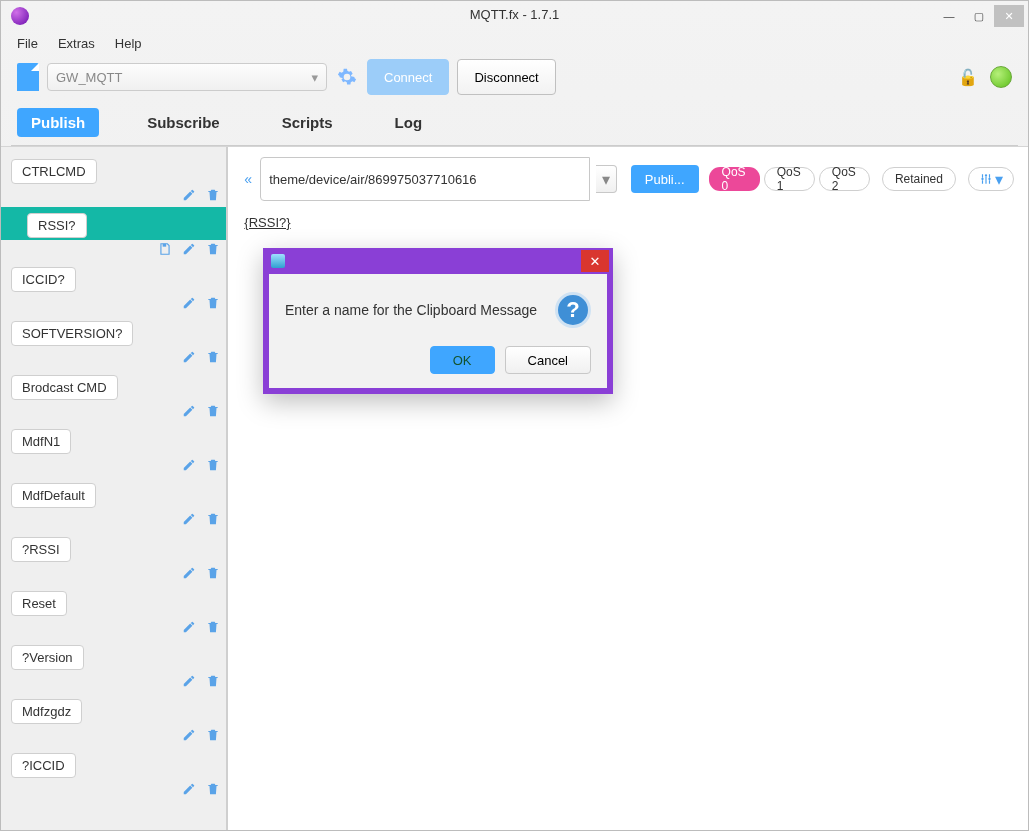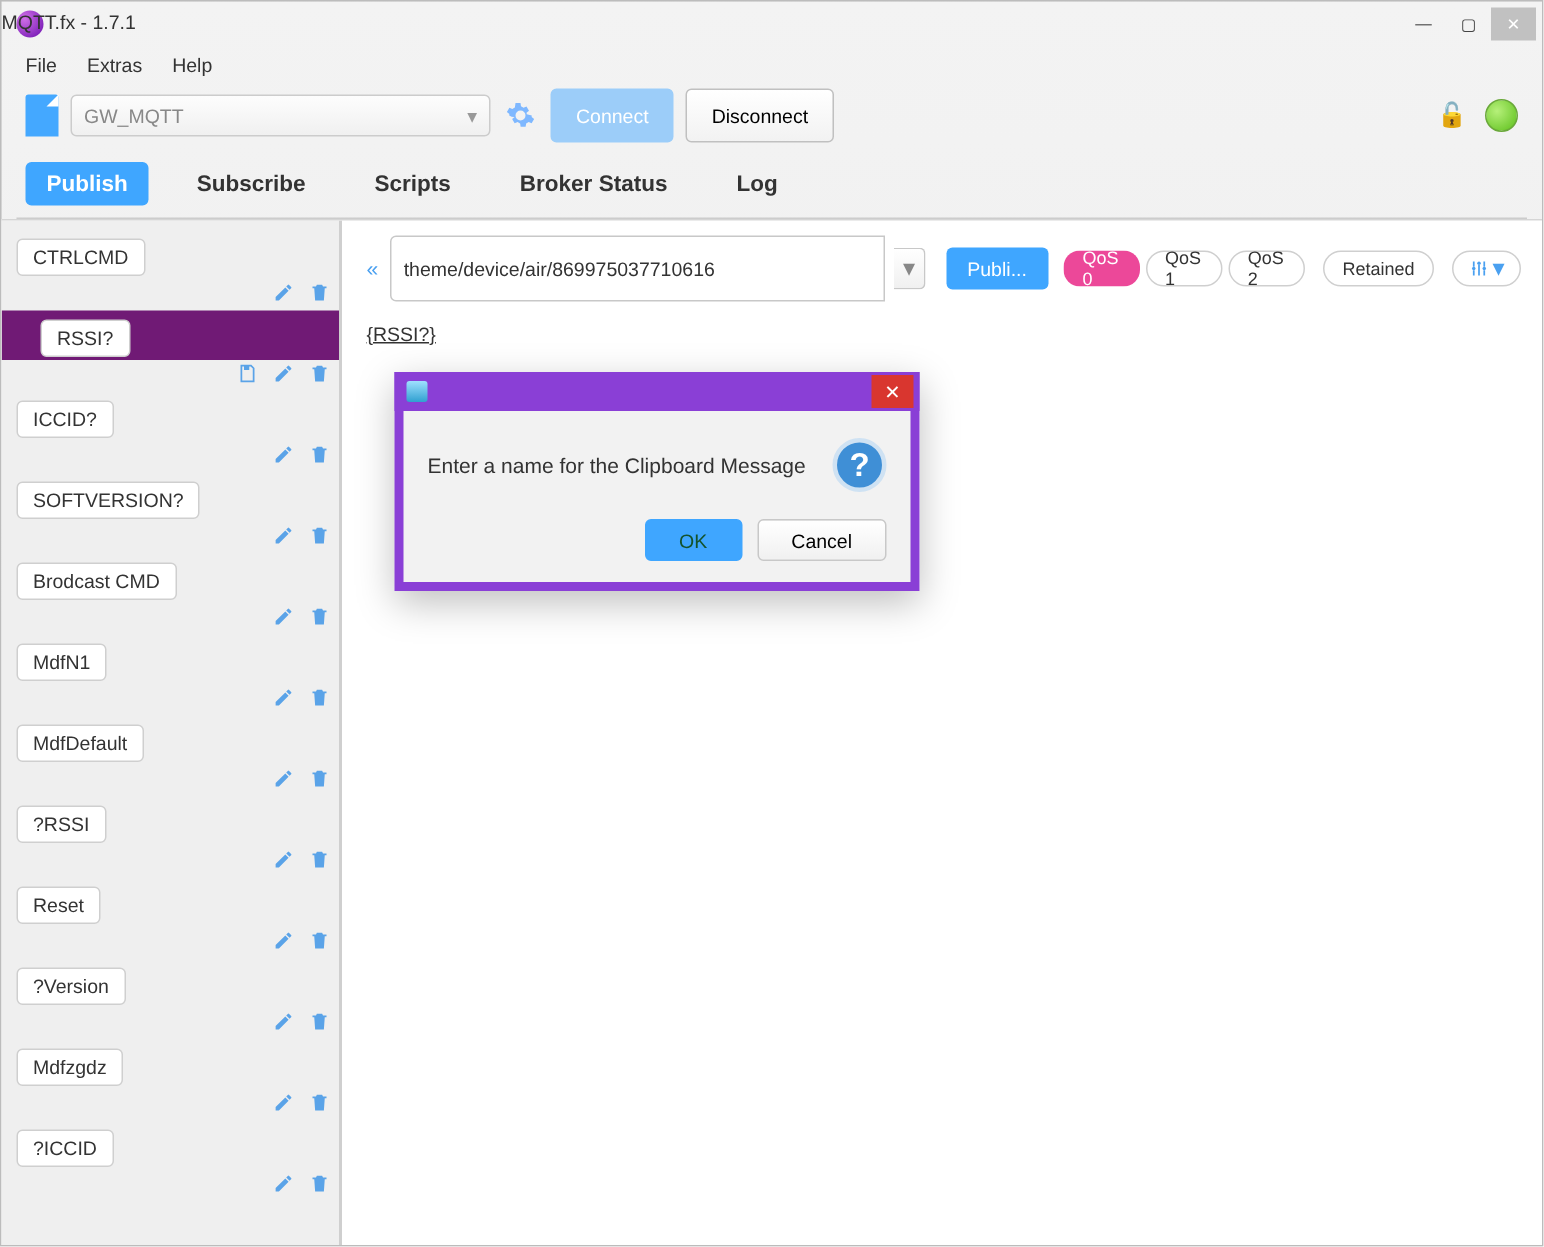--- a/index.html
+++ b/index.html
@@ -3,57 +3,57 @@
 <meta charset="utf-8">
 <style>
 * { box-sizing: border-box; margin: 0; padding: 0; font-family: "Segoe UI", Arial, sans-serif; }
 body { width: 1029px; height: 831px; overflow: hidden; background: #e8e8e8; }
 
 .window { width: 1029px; height: 831px; background: linear-gradient(#f3f3f3,#eaeaea); border: 1px solid #bcbcbc; display: flex; flex-direction: column; position: relative; }
 
 .titlebar { height: 30px; display: flex; align-items: center; padding: 0 4px; }
 .app-icon { width: 18px; height: 18px; border-radius: 50%; background: radial-gradient(circle at 30% 30%, #d070e8, #6a0dad); margin: 0 6px; }
 .title-spacer { flex: 1; }
-.title-text { position: absolute; left: 0; right: 0; top: 6px; text-align: left; font-size: 13px; color: #333; pointer-events: none; }
+.title-text { position: absolute; left: 0; right: 0; top: 6px; text-align: center; font-size: 13px; color: #333; pointer-events: none; }
 .win-btns { display: flex; gap: 0; }
 .win-btn { width: 30px; height: 22px; display: flex; align-items: center; justify-content: center; font-size: 11px; color: #444; background: transparent; border: none; cursor: pointer; }
 .win-btn.close { background: #c1c1c1; color: #fff; }
 
 .menubar { height: 24px; display: flex; align-items: center; padding: 0 16px; gap: 20px; font-size: 13px; color: #333; }
 .menubar span { cursor: pointer; }
 
 .connbar { height: 44px; display: flex; align-items: center; padding: 0 16px; gap: 8px; }
 .doc-icon { width: 22px; height: 28px; background: #44a8ff; border-radius: 2px 2px 0 0; position: relative; }
 .doc-icon::before { content:""; position:absolute; top:0; right:0; border-width:0 0 8px 8px; border-style:solid; border-color:transparent transparent #fff transparent; }
 .profile-select { flex: 0 0 280px; height: 28px; border: 1px solid #ccc; border-radius: 4px; background: linear-gradient(#fdfdfd,#f0f0f0); display: flex; align-items: center; padding: 0 8px; color: #888; font-size: 13px; position: relative; }
 .profile-select::after { content:"▾"; position:absolute; right:8px; color:#999; }
 .gear-icon { width: 24px; height: 24px; display:flex; align-items:center; justify-content:center; color:#7fb8ff; }
 .btn { height: 36px; padding: 0 16px; border-radius: 4px; font-size: 13px; border: 1px solid #c0c0c0; background: linear-gradient(#fff,#f2f2f2); cursor: pointer; }
 .btn.primary { background: linear-gradient(#7fc6ff,#5fb2f5); border-color:#5aa8e8; color:#fff; }
 .btn.primary.dim { background:#9ccdf9; border-color:#9ccdf9; color:#fff; }
 .conn-spacer { flex:1; }
 .lock-icon { font-size: 16px; color:#444; margin-right:4px; }
 .status-dot { width: 22px; height: 22px; border-radius: 50%; background: radial-gradient(circle at 35% 35%, #b6f07a, #5cbf1a); border:1px solid #6aa83a; }
 
-.tabs { height: 46px; display:flex; align-items:center; padding: 8px 16px; gap: 18px; font-size: 15px; color:#333; }
+.tabs { height: 46px; display:flex; align-items:center; padding: 8px 16px; gap: 34px; font-size: 15px; color:#333; }
 .tab { padding: 6px 14px; border-radius: 4px; cursor: pointer; }
 .tab.active { background: #3fa6ff; color: #fff; font-weight: 600; }
 .tab:not(.active) { font-weight: 600; }
 
 .divider { height:1px; background:#ccc; margin: 0 10px; }
 
 .content { flex:1; display:flex; background:#f4f4f4; border-top:1px solid #d5d5d5; overflow:hidden; }
 
 .sidebar { width: 248px; background:#efefef; border-right:2px solid #cfcfcf; overflow-y:auto; padding: 6px 0; position:relative; }
 .sidebar::-webkit-scrollbar { width:10px; }
 .sidebar::-webkit-scrollbar-thumb { background:#c8c8c8; border-radius:5px; }
 
 .saved-item { padding: 6px 10px 2px 10px; }
 .saved-label { display:inline-block; background:#fff; border:1px solid #cfcfcf; border-radius:4px; padding: 4px 10px; font-size: 13px; color:#333; }
-.saved-item.selected { background:#701a75;padding-left:26px; }
+.saved-item.selected { background:#14b8a6;padding-left:26px; }
 .item-actions { display:flex; justify-content:flex-end; gap:10px; padding: 2px 6px; }
 .item-actions span { color:#5aa3e8; font-size:13px; cursor:pointer; }
 
 .main { flex:1; background:#fff; padding: 10px 14px; display:flex; flex-direction:column; }
 .pub-bar { display:flex; align-items:center; gap:6px; }
 .collapse-icon { color:#4aa0f0; font-size:14px; cursor:pointer; padding:0 2px; }
 .topic-input { flex:0 0 330px; height:44px; border:1px solid #c8c8c8; border-radius:4px 0 0 4px; padding:0 8px; font-size:13px; color:#333; }
 .topic-dd { width:24px; height:28px; border:1px solid #c8c8c8; border-left:none; border-radius:0 4px 4px 0; background:linear-gradient(#fff,#f0f0f0); display:flex; align-items:center; justify-content:center; color:#888; cursor:pointer; }
 .pill { height:24px; padding:0 12px; border-radius:12px; font-size:12px; display:flex; align-items:center; cursor:pointer; border:1px solid transparent; }
 .pill.blue { background:#ec4899; color:#fff;border-radius:11px; }
@@ -118,21 +118,20 @@
     <button class="btn">Disconnect</button>
     <div class="conn-spacer"></div>
     <span class="lock-icon">🔓</span>
     <div class="status-dot"></div>
   </div>
 
   <div class="tabs">
     <div class="tab active">Publish</div>
     <div class="tab">Subscribe</div>
     <div class="tab">Scripts</div>
-    <div class="tab">Broker Status</div>
     <div class="tab">Log</div>
   </div>
 
   <div class="divider"></div>
 
   <div class="content">
 
     <div class="sidebar" id="sidebar">
         <div class="saved-item"><span class="saved-label">CTRLCMD</span></div>
         <div class="item-actions">

